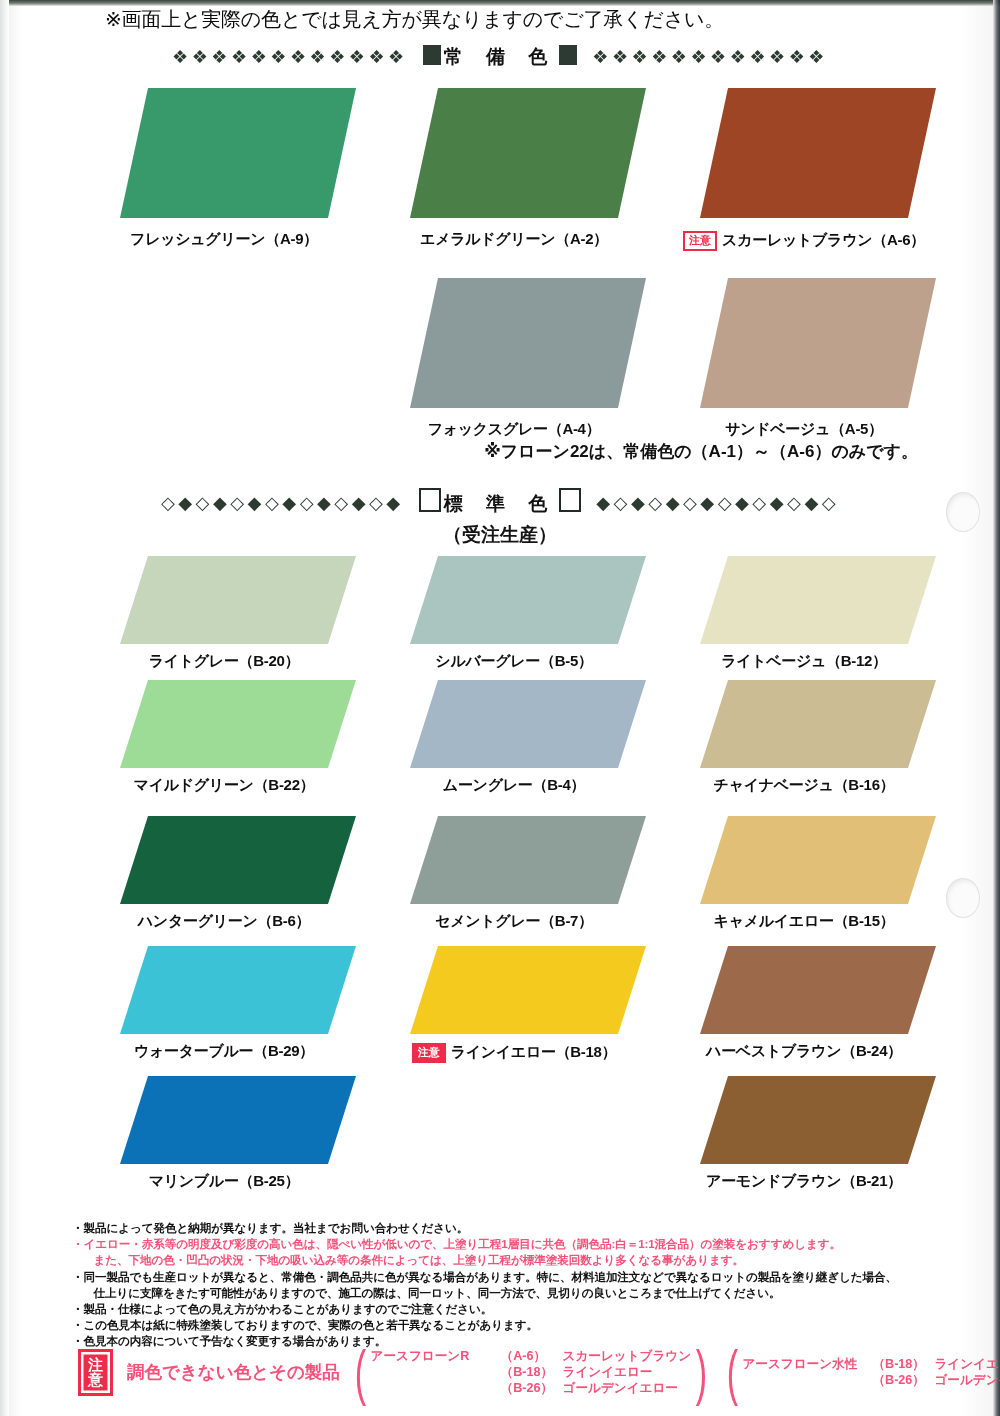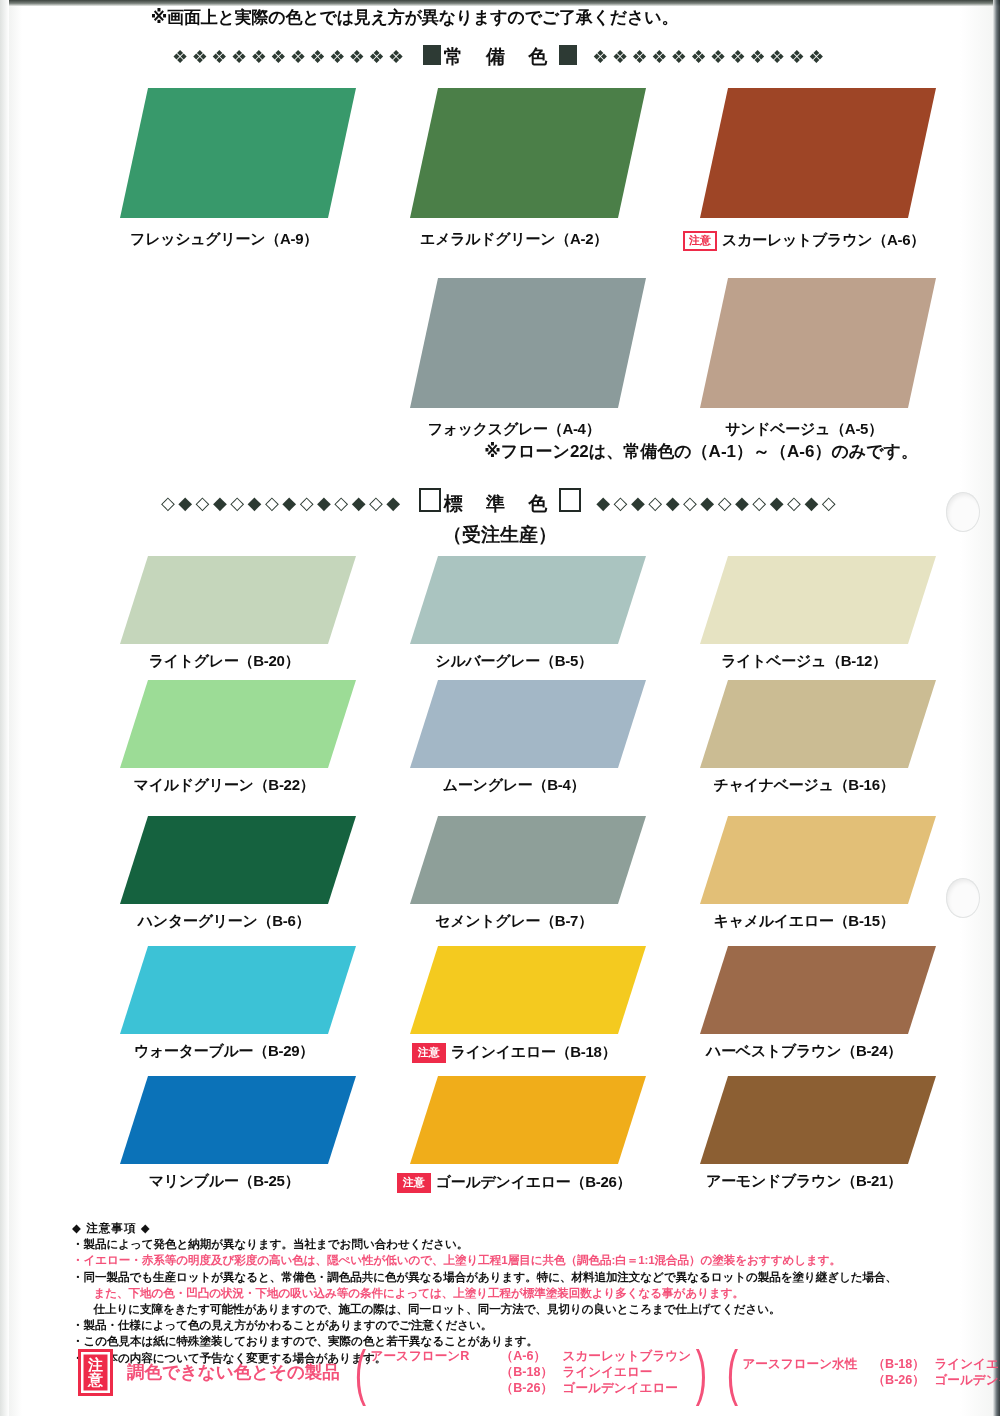--- a/index.html
+++ b/index.html
@@ -47,22 +47,22 @@
     box-shadow: inset 0 0 0 1px #e2e4e4, inset 2px 3px 4px rgba(0,0,0,.07);
   }
   .punch.p1 { left: 946px; top: 492px; }
   .punch.p2 { left: 946px; top: 878px; }
 
   
   .disclaimer {
     position: absolute;
     left: 0; top: 6px; width: 829px;
     text-align: center;
-    font-size: 17px;
-    font-weight: bold;
+    font-size: 20px;
+    font-weight: normal;
     letter-spacing: -0.2px;
     color: #0d0d0d;
   }
   .section-band {
     position: absolute;
     left: 0; width: 1000px;
     text-align: center;
     white-space: nowrap;
   }
   .section-band .diamonds {
@@ -311,39 +311,34 @@
           <div class="cell" style="left: 672px; width: 264px;">
             <div class="swatch" title="ハーベストブラウン（B-24）" style="width: 236px; height: 88px; margin-left: 28px; background: rgb(156, 106, 74); clip-path: polygon(28px 0px, 100% 0px, 208px 100%, 0px 100%); box-shadow: none;"></div>
             <div class="caption" style="top: 96px;"><span>ハーベストブラウン（B-24）</span></div>
           </div>
         </div>
         <div class="row" style="position: absolute; top: 520px; height: 128px;">
           <div class="cell" style="left: 92px; width: 264px;">
             <div class="swatch" title="マリンブルー（B-25）" style="width: 236px; height: 88px; margin-left: 28px; background: rgb(11, 114, 184); clip-path: polygon(28px 0px, 100% 0px, 208px 100%, 0px 100%); box-shadow: none;"></div>
             <div class="caption" style="top: 96px;"><span>マリンブルー（B-25）</span></div>
           </div>
-          <div class="cell" style="left: 382px; width: 264px;">
-            <div class="swatch" title="ゴールデンイエロー（B-26）" style="width: 236px; height: 88px; margin-left: 28px; background: rgb(240, 173, 26); clip-path: polygon(28px 0px, 100% 0px, 208px 100%, 0px 100%); box-shadow: none;"></div>
-            <div class="caption" style="top: 96px;"><span class="badge"><span class="badge-chip solid">注意</span></span><span>ゴールデンイエロー（B-26）</span></div>
-          </div>
           <div class="cell" style="left: 672px; width: 264px;">
             <div class="swatch" title="アーモンドブラウン（B-21）" style="width: 236px; height: 88px; margin-left: 28px; background: rgb(140, 95, 51); clip-path: polygon(28px 0px, 100% 0px, 208px 100%, 0px 100%); box-shadow: none;"></div>
             <div class="caption" style="top: 96px;"><span>アーモンドブラウン（B-21）</span></div>
           </div>
         </div>
       </div>
     </div>
 
   <div class="footnotes">
-    <div class="fn fn-head">◆ 注意事項 ◆</div>
     <div id="footnote-lines">
         <div class="fn">・製品によって発色と納期が異なります。当社までお問い合わせください。</div>
         <div class="fn pink">・イエロー・赤系等の明度及び彩度の高い色は、隠ぺい性が低いので、上塗り工程1層目に共色（調色品:白＝1:1混合品）の塗装をおすすめします。</div>
+        <div class="fn pink indent">　また、下地の色・凹凸の状況・下地の吸い込み等の条件によっては、上塗り工程が標準塗装回数より多くなる事があります。</div>
         <div class="fn">・同一製品でも生産ロットが異なると、常備色・調色品共に色が異なる場合があります。特に、材料追加注文などで異なるロットの製品を塗り継ぎした場合、</div>
-        <div class="fn pink indent">　また、下地の色・凹凸の状況・下地の吸い込み等の条件によっては、上塗り工程が標準塗装回数より多くなる事があります。</div>
         <div class="fn indent">　仕上りに支障をきたす可能性がありますので、施工の際は、同一ロット、同一方法で、見切りの良いところまで仕上げてください。</div>
         <div class="fn">・製品・仕様によって色の見え方がかわることがありますのでご注意ください。</div>
         <div class="fn">・この色見本は紙に特殊塗装しておりますので、実際の色と若干異なることがあります。</div>
         <div class="fn">・色見本の内容について予告なく変更する場合があります。</div>
       </div>
   </div>
 
   <div class="bottom-block">
     <div class="bottom-badge">注意</div>
     <div class="bottom-label">調色できない色とその製品</div>

